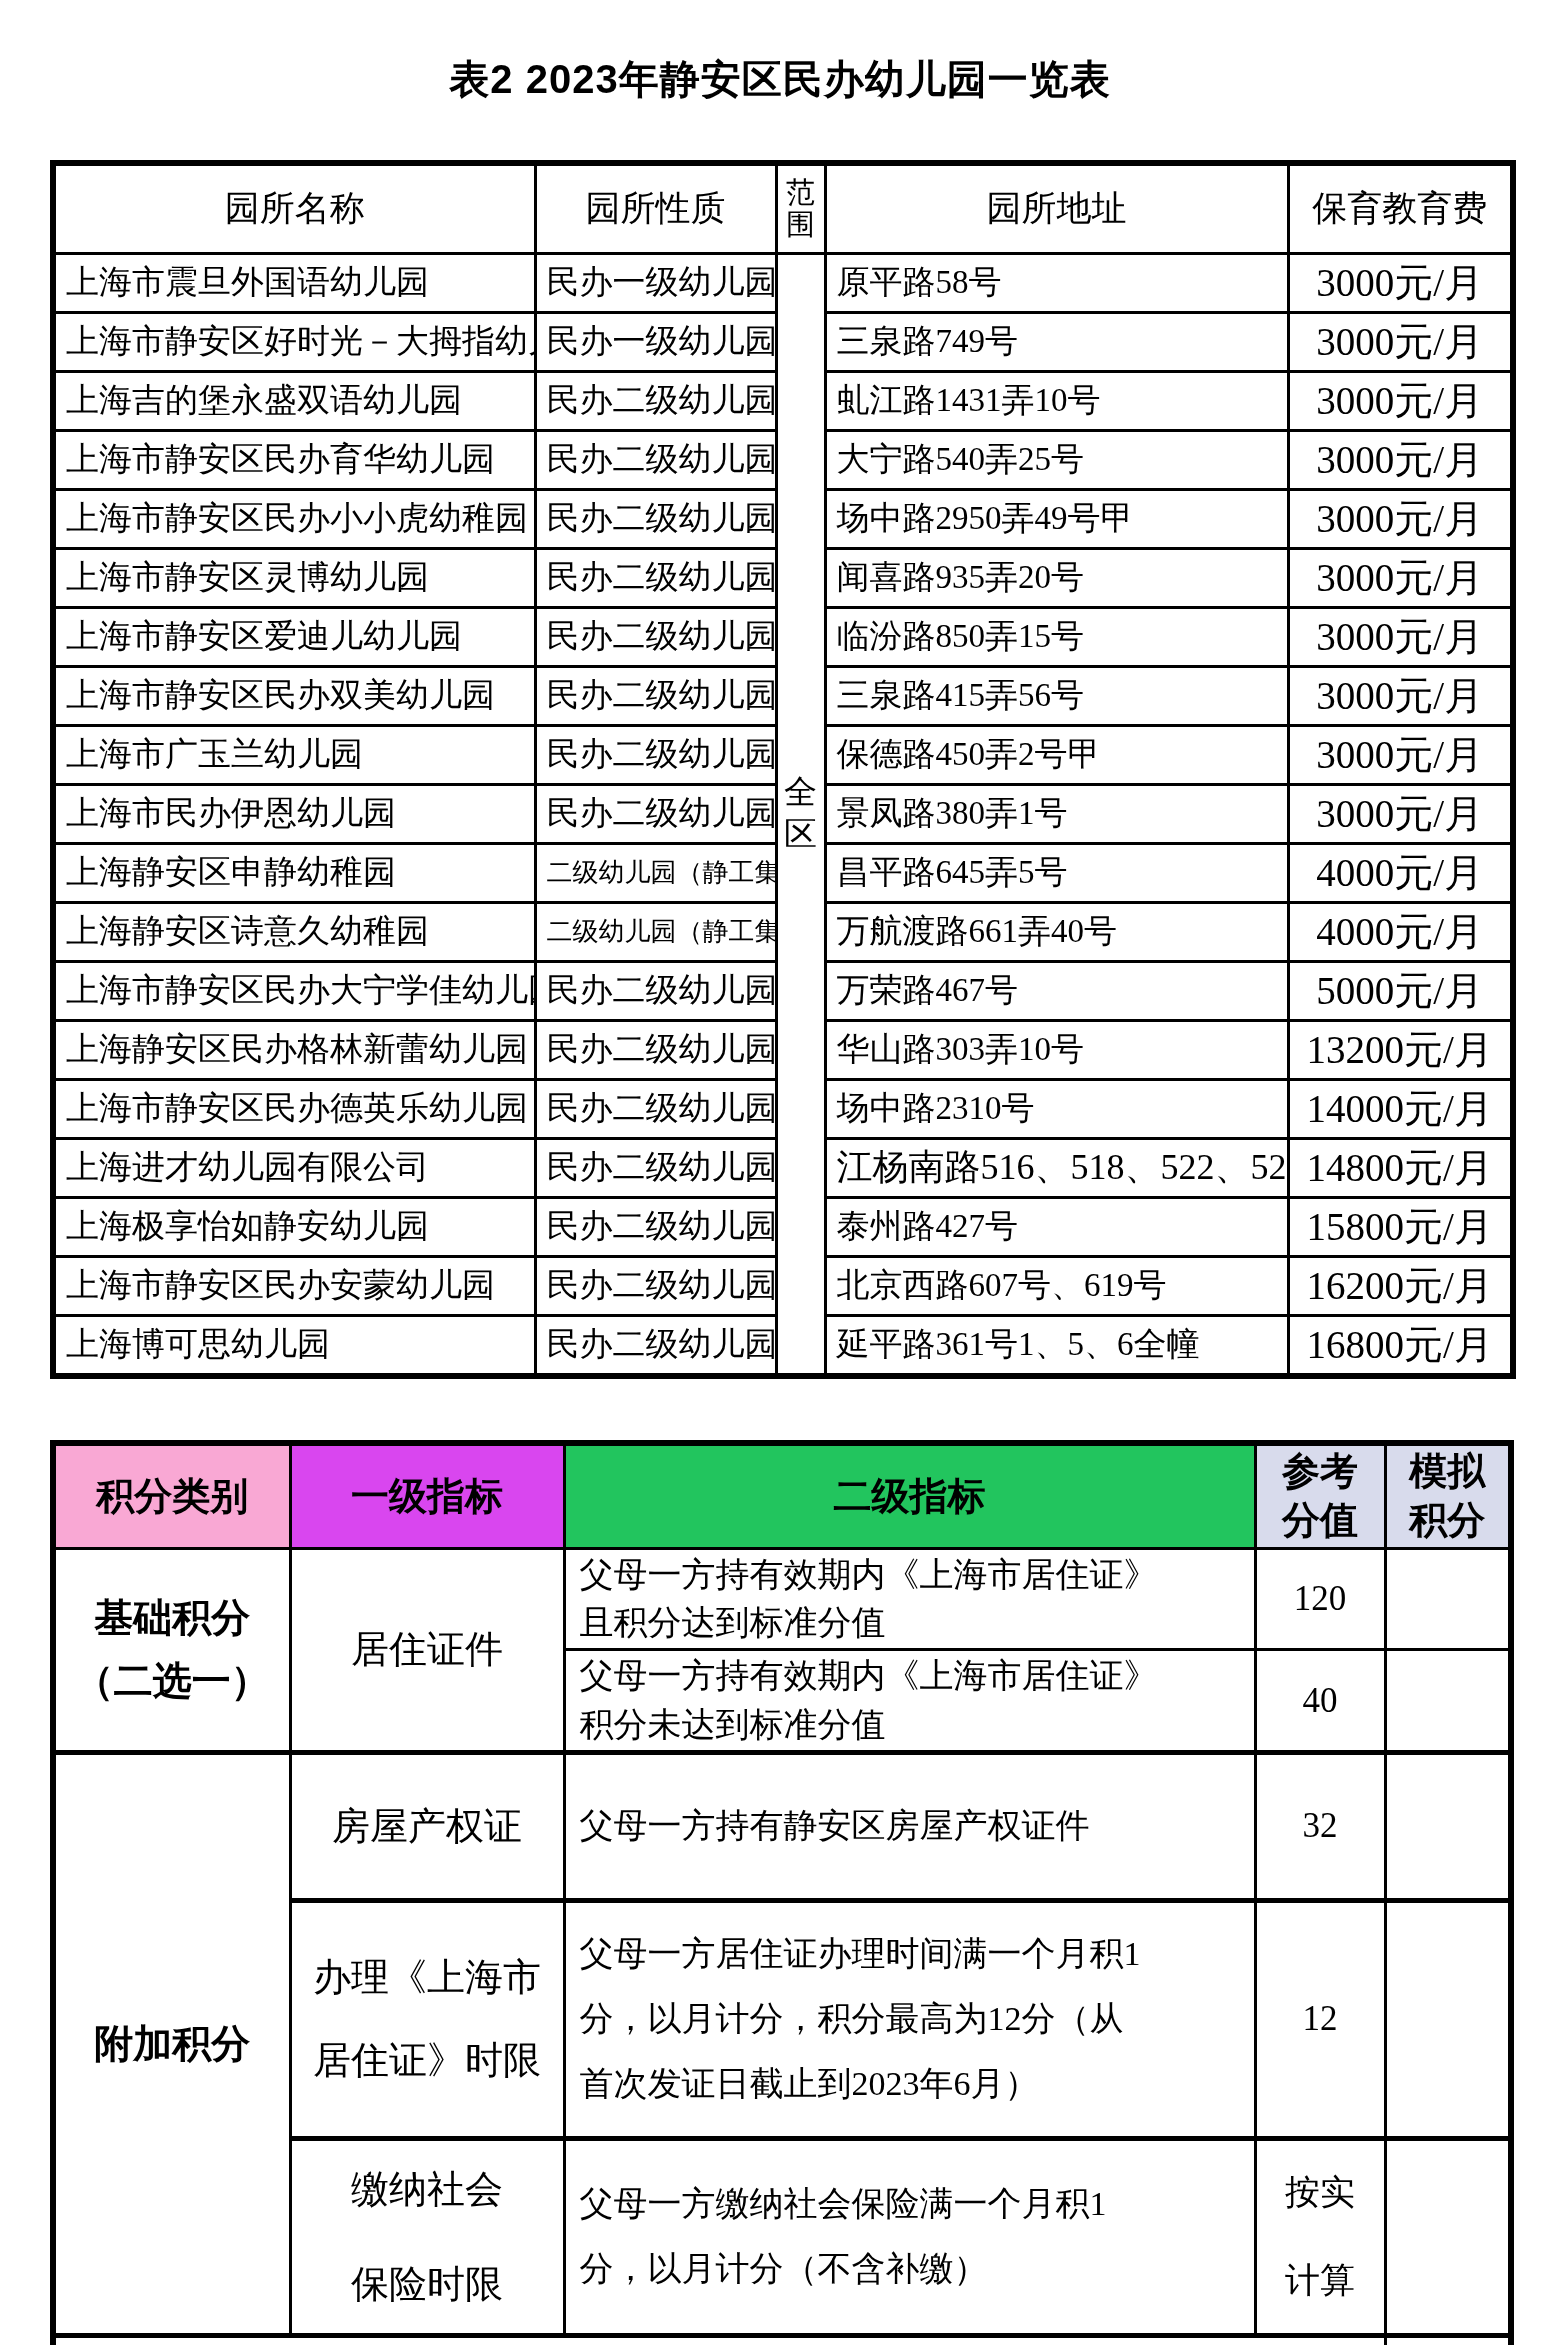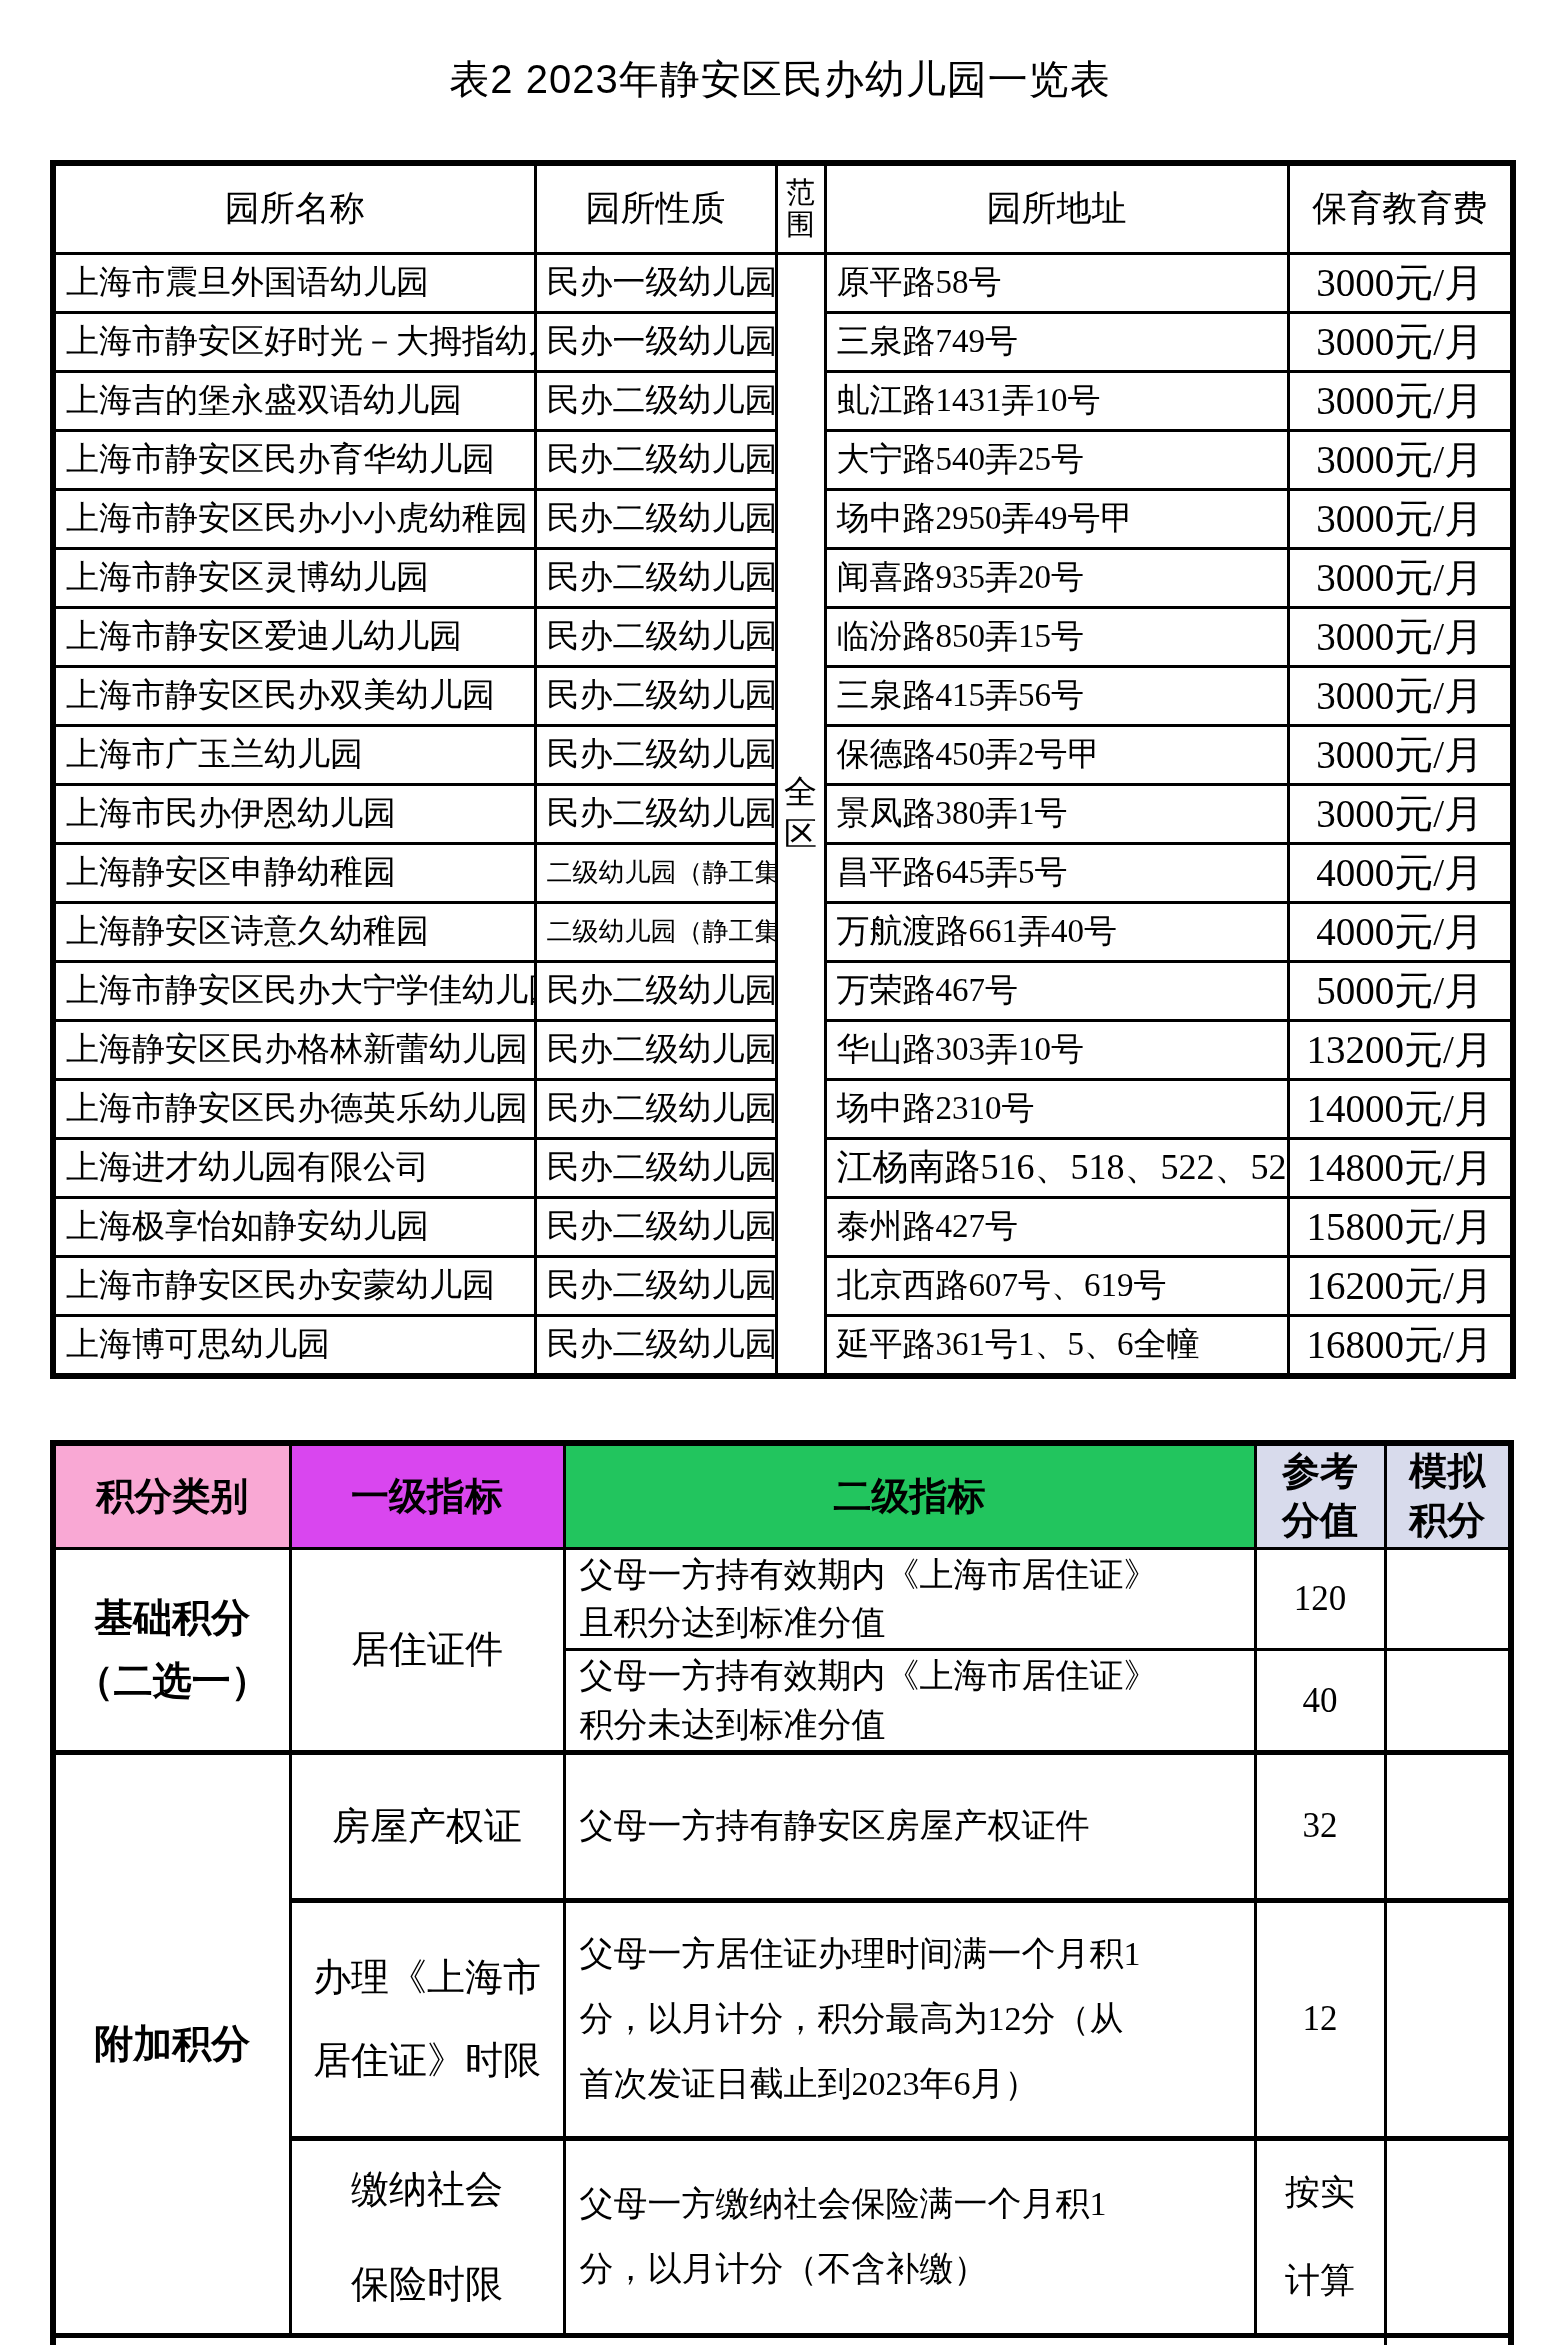--- a/index.html
+++ b/index.html
@@ -1,20 +1,20 @@
 <!DOCTYPE html>
 <html><head>
 <meta charset="utf-8">
 <style>
   html,body{margin:0;padding:0;background:#fff;}
   .page{position:relative;width:1554px;height:2345px;background:#ffffff;color:#000;
         font-family:"Liberation Serif", serif;overflow:hidden;}
 
   .title1{position:absolute;top:52px;left:50px;width:1460px;text-align:center;
-          font-family:"Liberation Sans", sans-serif;font-weight:normal;font-size:40px;letter-spacing:1px;}
+          font-family:"Liberation Sans", sans-serif;font-weight:bold;font-size:40px;letter-spacing:1px;}
   .title2{position:absolute;top:1372px;left:46px;width:1470px;
           font-family:"Liberation Sans", sans-serif;font-weight:bold;font-size:40px;}
 
   table{border-collapse:collapse;table-layout:fixed;}
   td,th{box-sizing:border-box;}
 
   
   #t1{position:absolute;left:50px;top:160px;width:1460px;border:6px solid #000;}
   #t1 th,#t1 td{border:3px solid #000;overflow:hidden;}
   #t1 thead tr{height:90px;}

